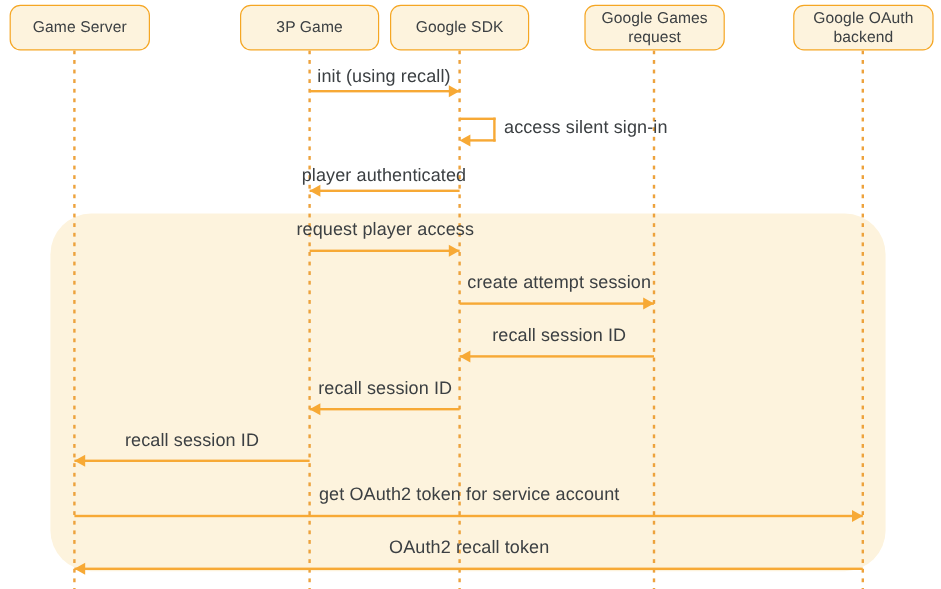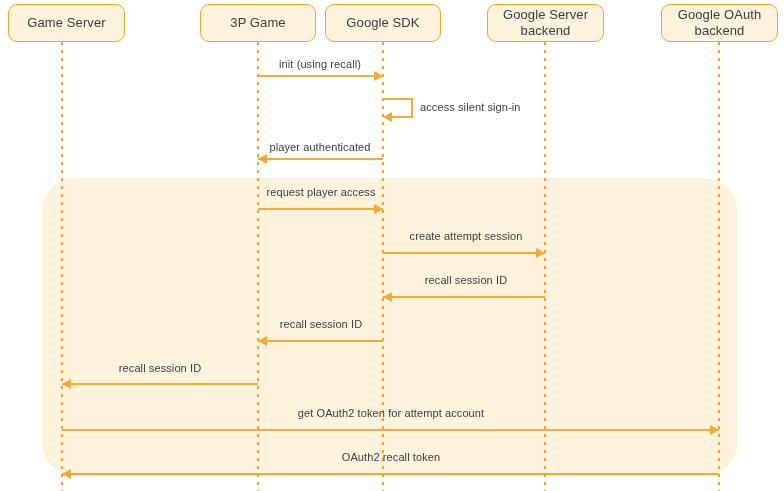--- a/index.html
+++ b/index.html
@@ -66,21 +66,21 @@
     height: 0;
     border-top: 5px solid transparent;
     border-bottom: 5px solid transparent;
   }
   .arrowhead.right { border-left: 9px solid #f7a935; }
   .arrowhead.left  { border-right: 9px solid #f7a935; }
 
   .msg-label {
     position: absolute;
     color: #3c4043;
-    font-size: 11px;
+    font-size: 15px;
     line-height: 14px;
     white-space: nowrap;
     letter-spacing: 0.1px;
   }
 
   
   .selfloop-top,
   .selfloop-bottom {
     position: absolute;
     height: 2px;
@@ -129,37 +129,37 @@
       <div class="arrowhead left" style="top: 292px; left: 383px;"></div>
       <div class="msg-label" style="left: 466px; top: 273px; transform: translateX(-50%);">recall session ID</div>
       <div class="msg-line" style="left: 258px; top: 340px; width: 125px;"></div>
       <div class="arrowhead left" style="top: 336px; left: 258px;"></div>
       <div class="msg-label" style="left: 321px; top: 317px; transform: translateX(-50%);">recall session ID</div>
       <div class="msg-line" style="left: 62px; top: 383px; width: 196px;"></div>
       <div class="arrowhead left" style="top: 379px; left: 62px;"></div>
       <div class="msg-label" style="left: 160px; top: 361px; transform: translateX(-50%);">recall session ID</div>
       <div class="msg-line" style="left: 62px; top: 429px; width: 657px;"></div>
       <div class="arrowhead right" style="top: 425px; left: 710px;"></div>
-      <div class="msg-label" style="left: 391px; top: 406px; transform: translateX(-50%);">get OAuth2 token for attempt account</div>
+      <div class="msg-label" style="left: 391px; top: 406px; transform: translateX(-50%);">get OAuth2 token for service account</div>
       <div class="msg-line" style="left: 62px; top: 473px; width: 657px;"></div>
       <div class="arrowhead left" style="top: 469px; left: 62px;"></div>
       <div class="msg-label" style="left: 391px; top: 450px; transform: translateX(-50%);">OAuth2 recall token</div>
     </div>
 
   <div id="participants-layer">
       <div class="participant" style="left: 8px; top: 4px; width: 117px; height: 38px;">
         <span>Game Server</span>
       </div>
       <div class="participant" style="left: 200px; top: 4px; width: 116px; height: 38px;">
         <span>3P Game</span>
       </div>
       <div class="participant" style="left: 325px; top: 4px; width: 116px; height: 38px;">
         <span>Google SDK</span>
       </div>
       <div class="participant" style="left: 487px; top: 4px; width: 117px; height: 38px;">
-        <span>Google Server backend</span>
+        <span>Google Games request</span>
       </div>
       <div class="participant" style="left: 661px; top: 4px; width: 117px; height: 38px;">
         <span>Google OAuth backend</span>
       </div>
     </div>
 
 </div>
 
 </body></html>

